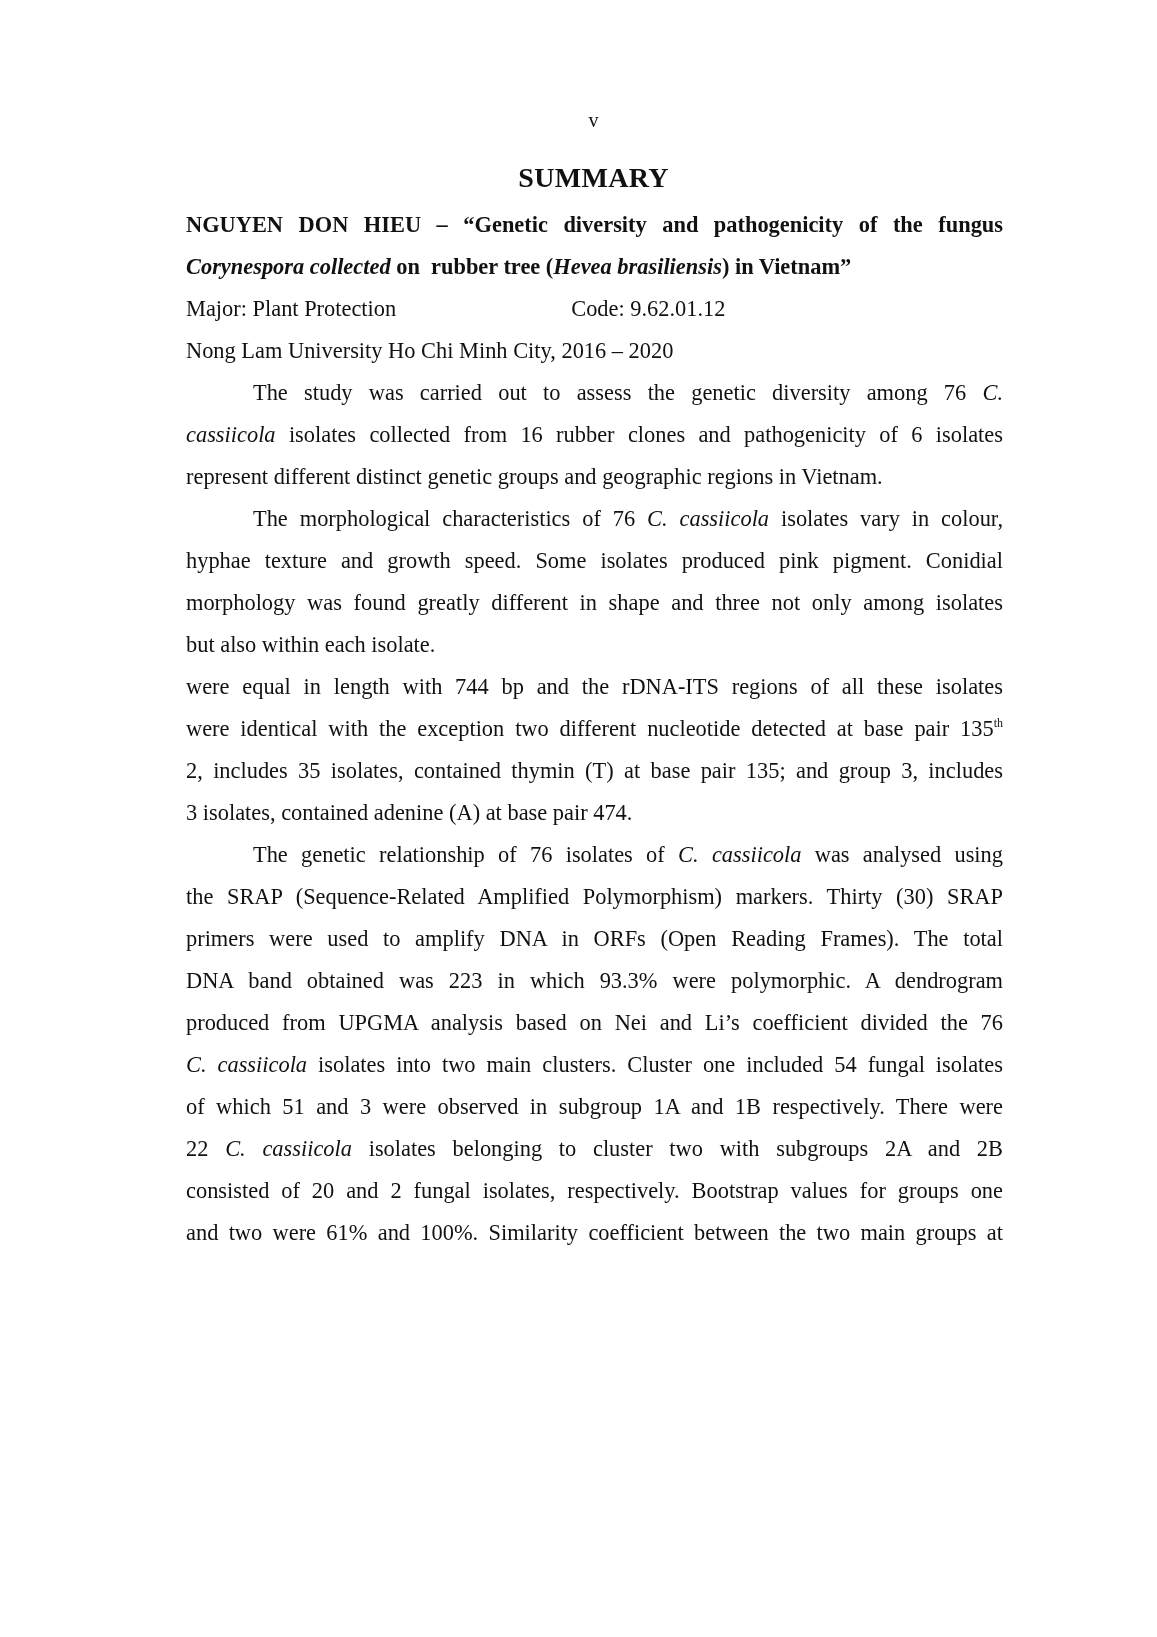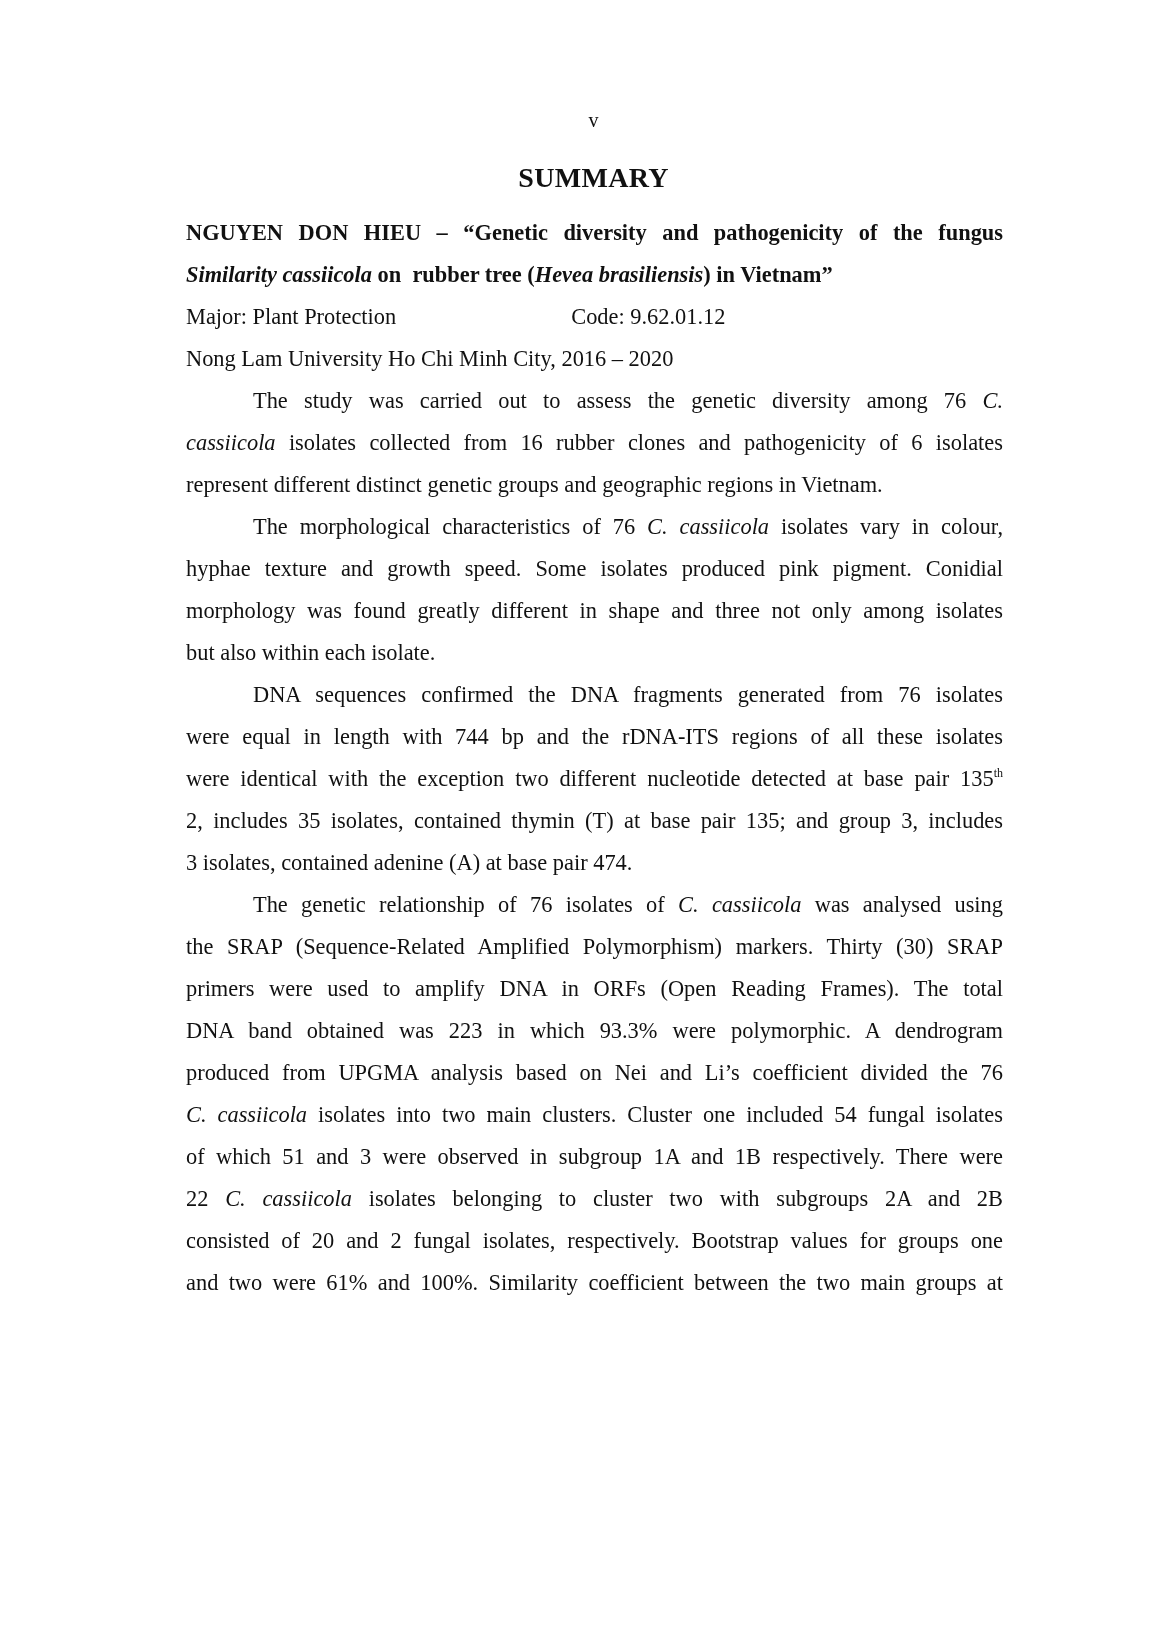--- a/index.html
+++ b/index.html
@@ -2,21 +2,21 @@
 <html><head>
 <meta charset="utf-8">
 <style>
   html, body { margin: 0; padding: 0; background: #ffffff; }
   body { width: 1157px; height: 1637px; position: relative; overflow: hidden;
          font-family: "Liberation Serif", serif; color: #111111; }
   .page-number { position: absolute; top: 106px; left: 0; width: 1187px; text-align: center;
                  font-size: 20px; line-height: 28px; }
   .title { position: absolute; top: 158px; left: 0; width: 1187px; text-align: center;
            font-size: 28px; font-weight: bold; line-height: 40px; letter-spacing: 0.3px; }
-  .body-col { position: absolute; top: 212px; left: 186px; width: 817px;
+  .body-col { position: absolute; top: 204px; left: 186px; width: 817px;
               font-size: 22.4px; line-height: 42px; }
   .line { display: block; white-space: nowrap; }
   .justify { text-align: justify; text-align-last: justify; white-space: normal; height: 42px; overflow: hidden; }
   .bold { font-weight: bold; }
   .indent { padding-left: 67px; }
   .code-gap { display: inline-block; width: 175px; }
   sup { font-size: 12px; line-height: 0; vertical-align: 9px; }
 </style>
 </head>
 <body>
@@ -24,36 +24,35 @@
 <div class="page-number">v</div>
 <div class="title">SUMMARY</div>
 
 <div class="body-col">
 
   <div class="line justify bold">
     <span>NGUYEN DON HIEU</span>
     <span>–</span>
     <span>“Genetic diversity and pathogenicity of the fungus</span>
   </div>
-  <div class="line bold"><i>Similarity cassiicola</i><span style="white-space:pre"> on  rubber tree (</span><i>Hevea brasiliensis</i><span>) in Vietnam”</span></div>
+  <div class="line bold"><i>Corynespora collected</i><span style="white-space:pre"> on  rubber tree (</span><i>Hevea brasiliensis</i><span>) in Vietnam”</span></div>
   <div class="line">
     <span>Major: Plant Protection</span><span class="code-gap"></span><span>Code: 9.62.01.12</span>
   </div>
   <div class="line">Nong Lam University Ho Chi Minh City, 2016 – 2020</div>
 
   <div class="line justify indent"><span>The study was carried out to assess the genetic diversity among 76 </span><i>C.</i></div>
   <div class="line justify"><i>cassiicola</i><span> isolates collected from 16 rubber clones and pathogenicity of 6 isolates</span></div>
   <div class="line">represent different distinct genetic groups and geographic regions in Vietnam.</div>
 
   <div class="line justify indent"><span style="white-space:pre">The morphological characteristics of 76 </span><i>C. cassiicola</i><span style="white-space:pre"> isolates vary in colour,</span></div>
   <div class="line justify">hyphae texture and growth speed. Some isolates produced pink pigment. Conidial</div>
   <div class="line justify">morphology was found greatly different in shape and three not only among isolates</div>
   <div class="line">but also within each isolate.</div>
 
-  <div class="line justify indent">DNA sequences confirmed the DNA fragments generated from 76 isolates</div>
   <div class="line justify">were equal in length with 744 bp and the rDNA-ITS regions of all these isolates</div>
   <div class="line justify"><span>were identical with the exception two different nucleotide detected at base pair 135</span><sup>th</sup></div>
   <div class="line justify">2, includes 35 isolates, contained thymin (T) at base pair 135; and group 3, includes</div>
   <div class="line">3 isolates, contained adenine (A) at base pair 474.</div>
 
   <div class="line justify indent"><span style="white-space:pre">The genetic relationship of 76 isolates of </span><i>C. cassiicola</i><span style="white-space:pre"> was analysed using</span></div>
   <div class="line justify">the SRAP (Sequence-Related Amplified Polymorphism) markers. Thirty (30) SRAP</div>
   <div class="line justify">primers were used to amplify DNA in ORFs (Open Reading Frames). The total</div>
   <div class="line justify">DNA band obtained was 223 in which 93.3% were polymorphic. A dendrogram</div>
   <div class="line justify">produced from UPGMA analysis based on Nei and Li’s coefficient divided the 76</div>

